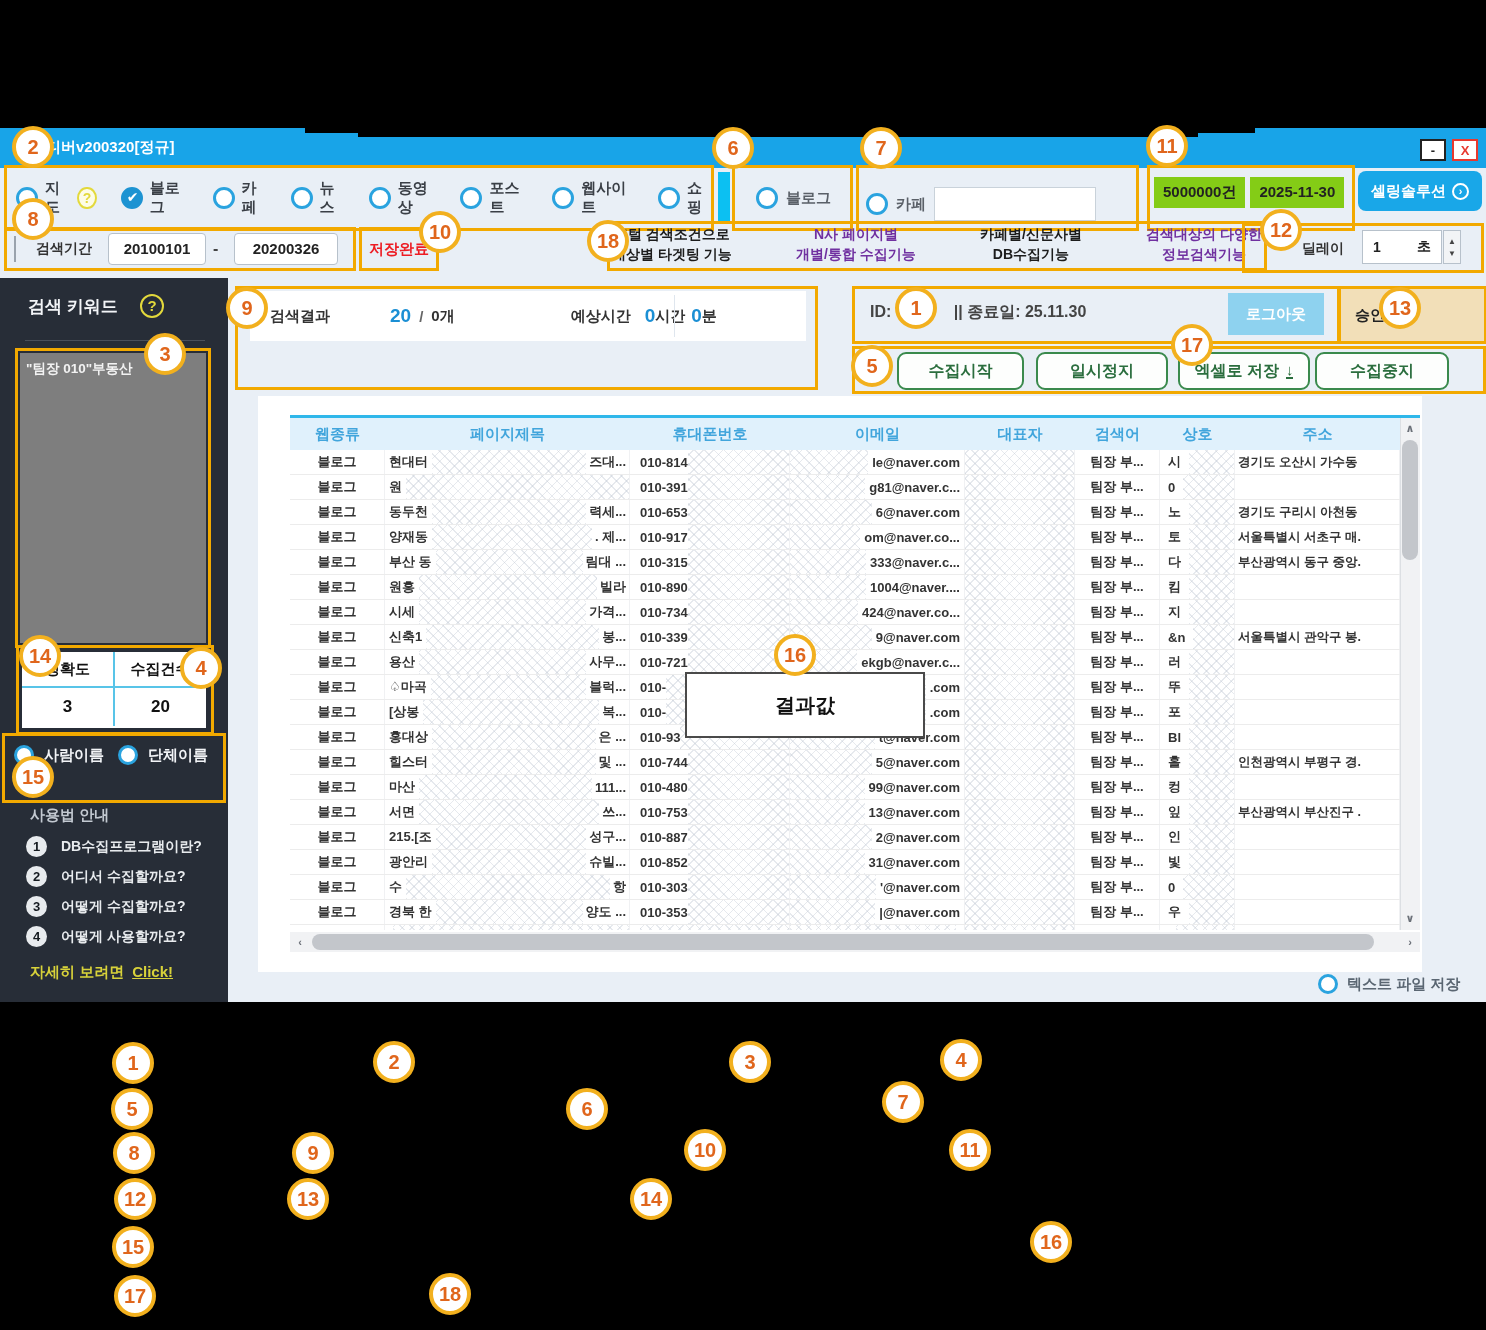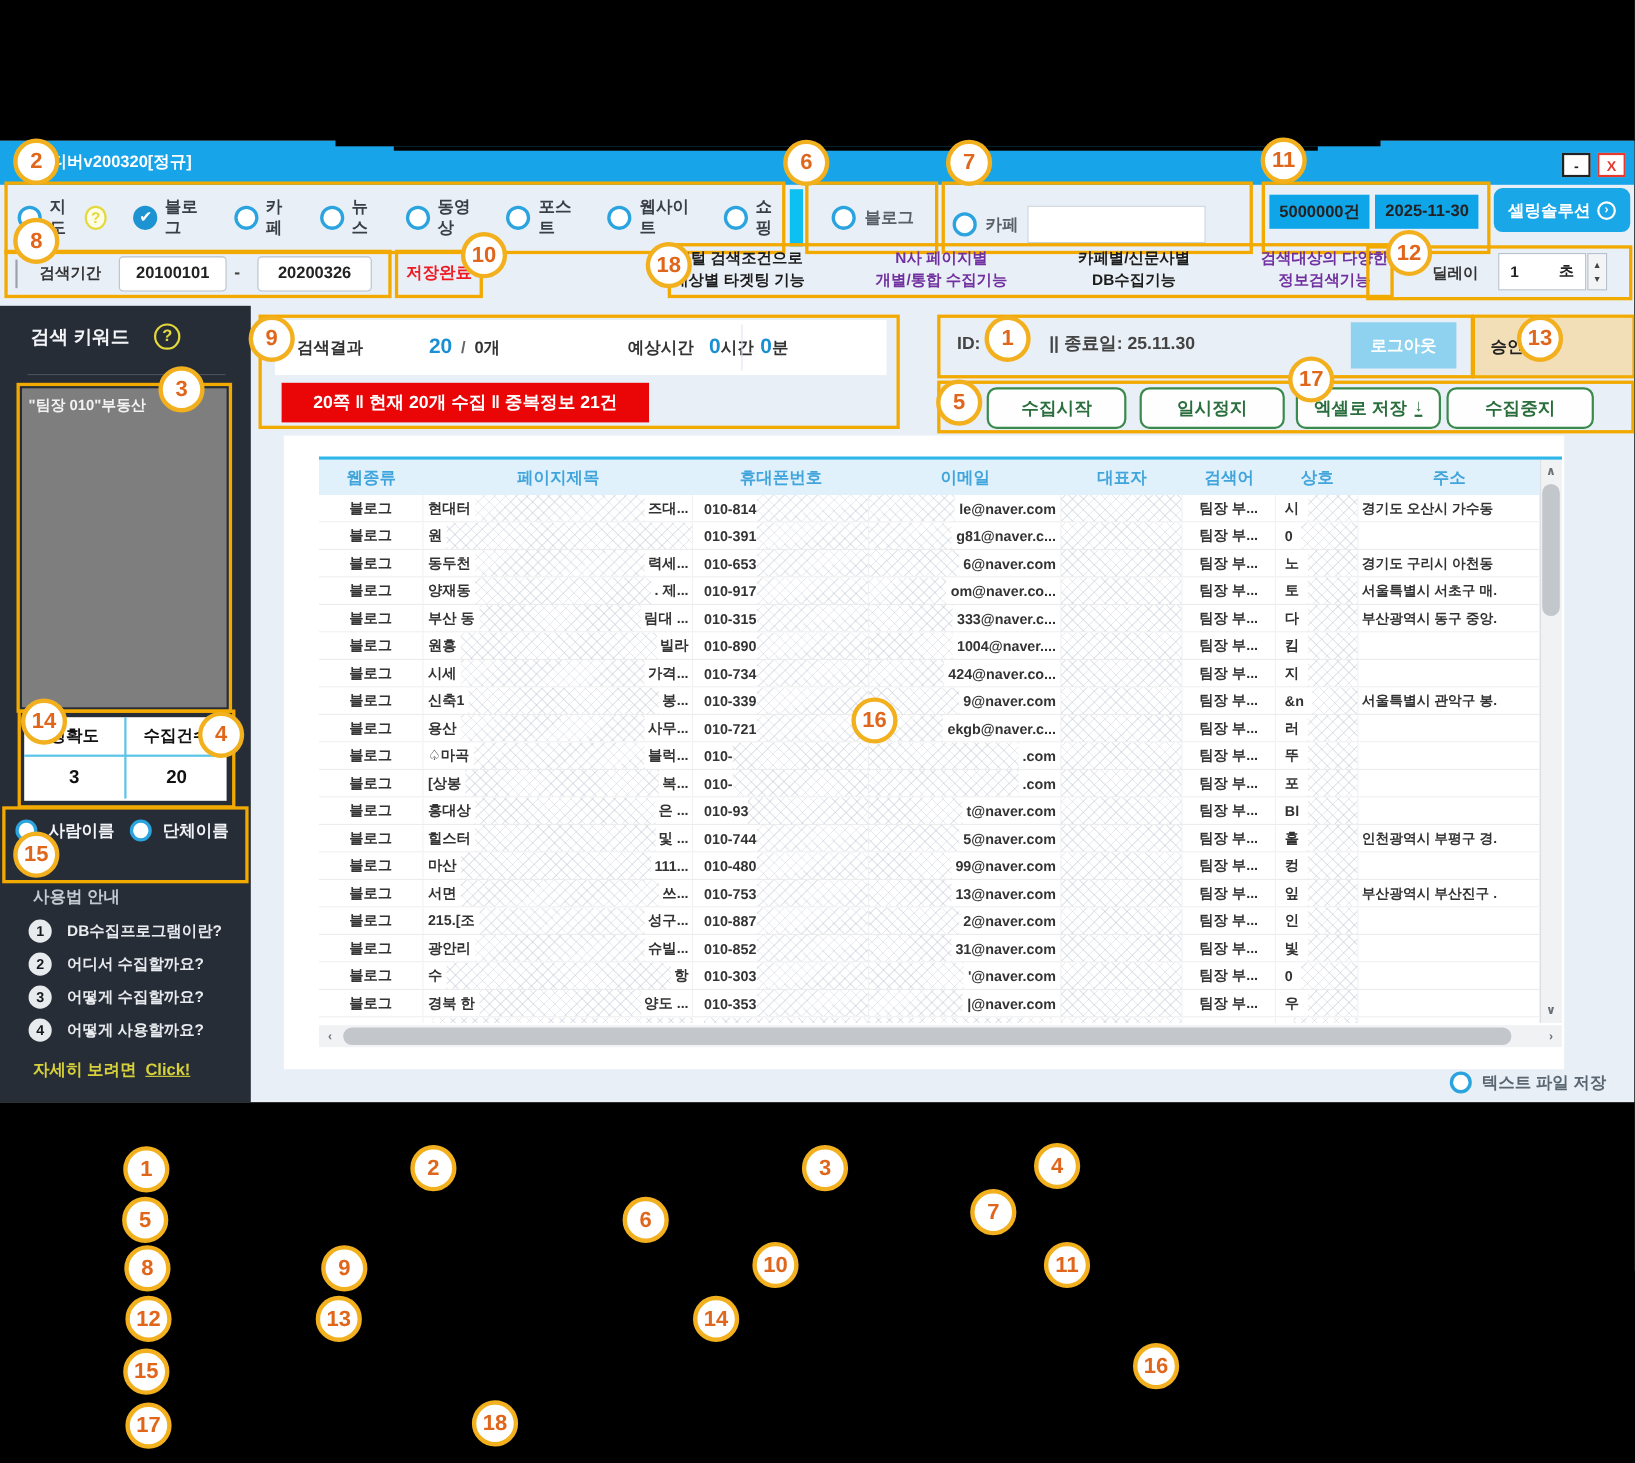--- a/index.html
+++ b/index.html
@@ -26,21 +26,21 @@
   .radio.checked::after { content:"✔"; position:absolute; left:3px; top:-1px; color:#fff; font-size:14px; font-weight:bold; }
   .radio.small { width:20px; height:20px; }
 
   
   .tabs-row { position:absolute; left:16px; top:170px; width:696px; height:56px; display:flex; align-items:center; gap:24px; }
   .tab-item { display:flex; align-items:center; gap:7px; font-size:15px; font-weight:bold; color:#3a3f46; }
   .help-circ { width:22px; height:22px; border-radius:50%; border:2px solid #e3d93c; color:#e3d93c; font-size:14px; font-weight:bold; text-align:center; line-height:19px; background:#fdfce6; }
   .cyan-bar { position:absolute; left:718px; top:172px; width:12px; height:52px; background:#0cc0f2; }
   .mini-tab { position:absolute; display:flex; align-items:center; gap:8px; font-size:15px; font-weight:bold; color:#5a6068; }
   .cafe-input { width:162px; height:34px; background:#fff; border:1px solid #c9d2da; }
-  .badge-tan { background:#0ea5e9; padding:6px 9px; font-size:15px; font-weight:bold; color:#222; }
+  .badge-tan { background:#84cc16; padding:6px 9px; font-size:15px; font-weight:bold; color:#222; }
   .selling-btn { position:absolute; left:1358px; top:171px; width:124px; height:40px; background:#19a7e8; border-radius:8px; color:#fff; font-size:15px; font-weight:bold; display:flex; align-items:center; justify-content:center; gap:6px; }
   .selling-arrow { width:17px; height:17px; border:2px solid #fff; border-radius:50%; font-size:11px; line-height:13px; text-align:center; }
 
   
   .period-lbl { position:absolute; left:36px; top:240px; font-size:14px; font-weight:bold; color:#333; }
   .vbar { position:absolute; left:14px; top:236px; width:2px; height:26px; background:#9aa3ad; }
   .date-input { position:absolute; top:233px; height:32px; background:#fff; border:1px solid #b7c1cb; border-radius:4px; text-align:center; line-height:30px; font-size:15px; font-weight:bold; color:#222; }
   .dash { position:absolute; left:213px; top:240px; font-weight:bold; color:#444; }
   .save-status { position:absolute; left:359px; top:227px; width:80px; height:44px; color:#ed1c24; font-size:15px; font-weight:bold; text-align:center; line-height:44px; }
 
@@ -227,21 +227,20 @@
     <span class="t-blue" style="margin-left:60px;">20</span>
     <span class="t-gray" style="margin-left:8px;">/</span>
     <span class="t-dark" style="margin-left:8px;">0개</span>
     <div class="sum-div"></div>
     <span class="t-dark" style="margin-left:116px;">예상시간</span>
     <span class="t-blue" style="margin-left:14px;">0</span>
     <span class="t-dark">시간</span>
     <span class="t-blue" style="margin-left:6px;">0</span>
     <span class="t-dark">분</span>
   </div>
-  <div class="red-badge">20쪽 ‖ 현재 20개 수집 ‖ 중복정보 21건</div>
 
   <div class="obox" style="left:852px; top:286px; width:488px; height:58px;"></div>
   <div class="id-row">
     <span>ID:</span>
     <span style="margin-left:58px;">|| 종료일: 25.11.30</span>
   </div>
   <button class="logout-btn">로그아웃</button>
   <div class="obox" style="left:1338px; top:286px; width:148px; height:58px;"></div>
   <div class="approval">승인:</div>
 
@@ -857,20 +856,21 @@
 
   <div class="vscroll"></div>
   <div class="sb-arrow" style="left:1400px; top:422px; width:20px;">∧</div>
   <div class="sb-arrow" style="left:1400px; top:912px; width:20px;">∨</div>
   <div class="vthumb"></div>
   <div class="hscroll"></div>
   <div class="sb-arrow" style="left:292px; top:936px; width:16px;">‹</div>
   <div class="sb-arrow" style="left:1402px; top:936px; width:16px;">›</div>
   <div class="hthumb"></div>
 
+  <div class="overlay-box">결과값</div>
 
   <div class="textsave">
     <span class="radio small"></span>
     <span>텍스트 파일 저장</span>
   </div>
 
   <div class="sidebar"></div>
   <div class="sb-title">검색 키워드</div>
   <div class="sb-help">?</div>
   <div class="sb-div"></div>

